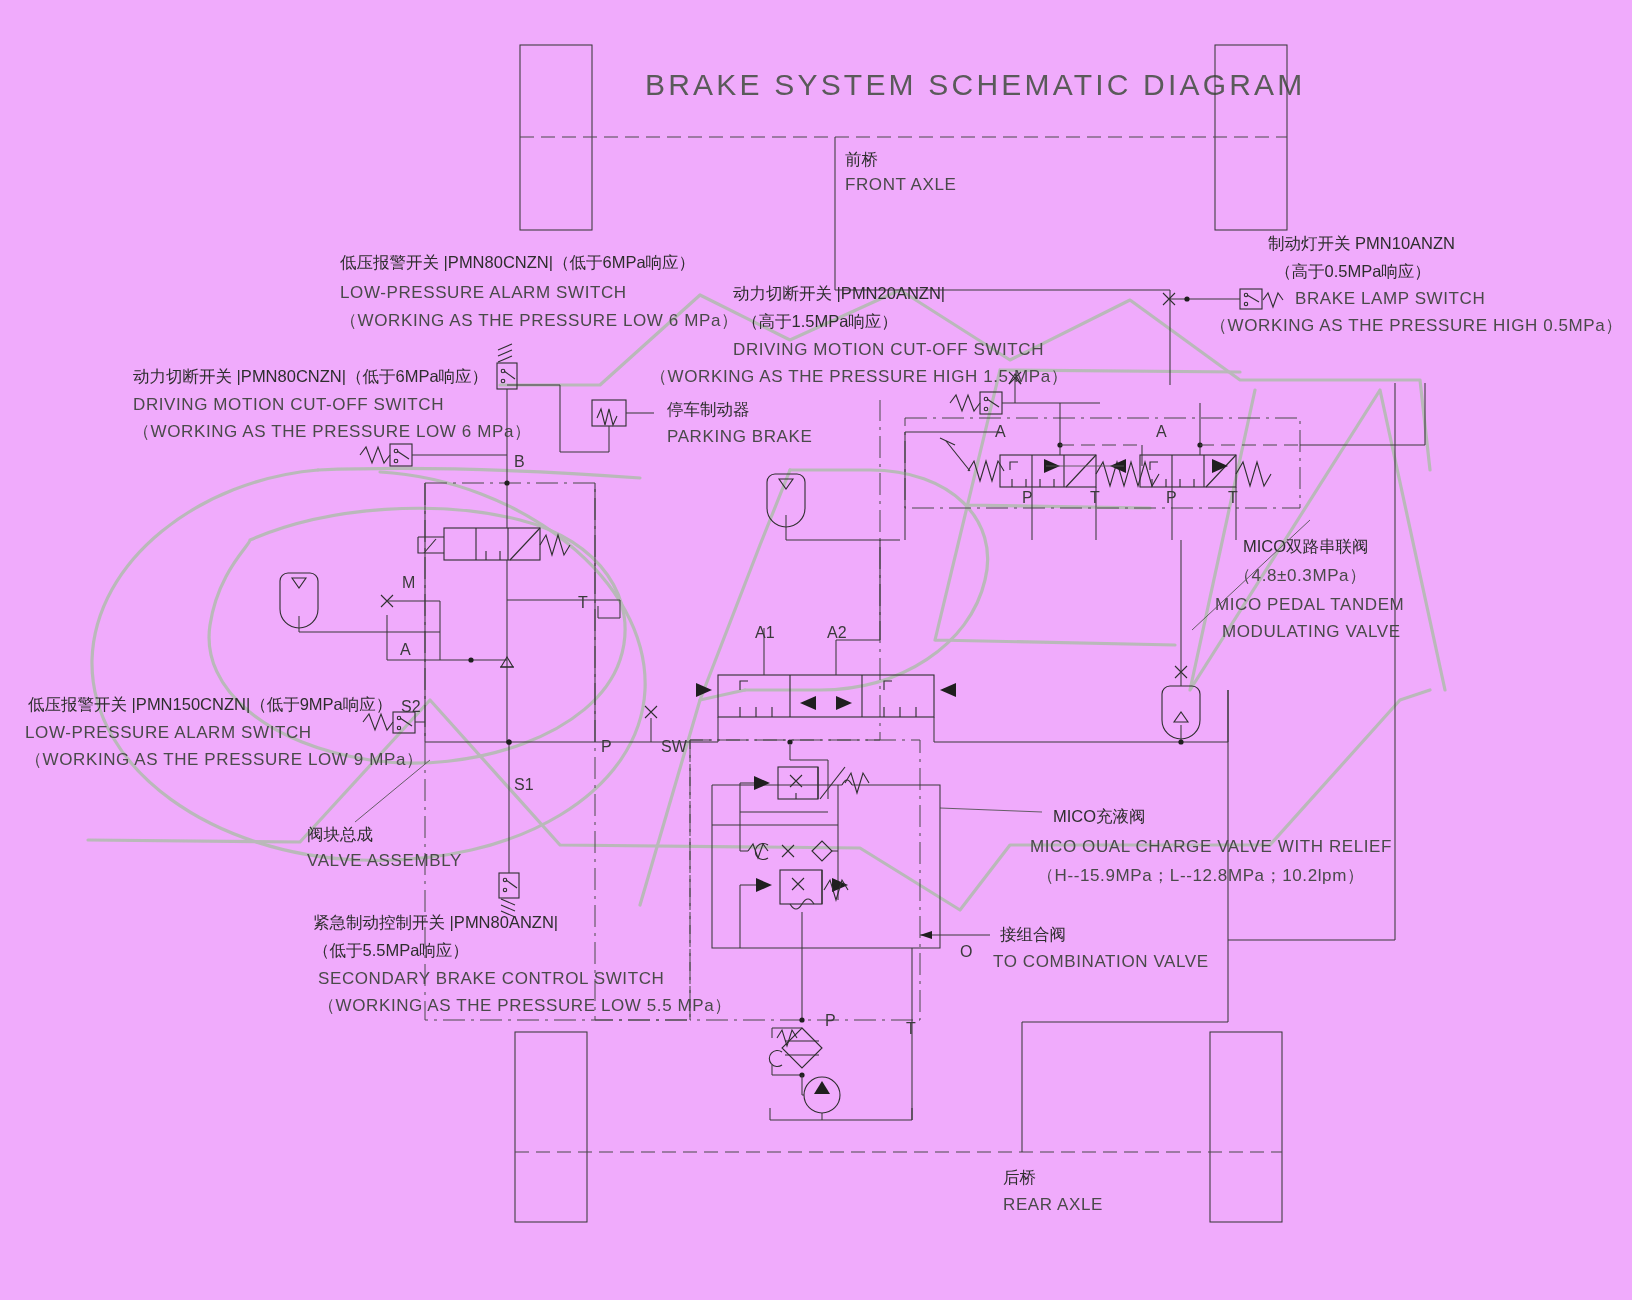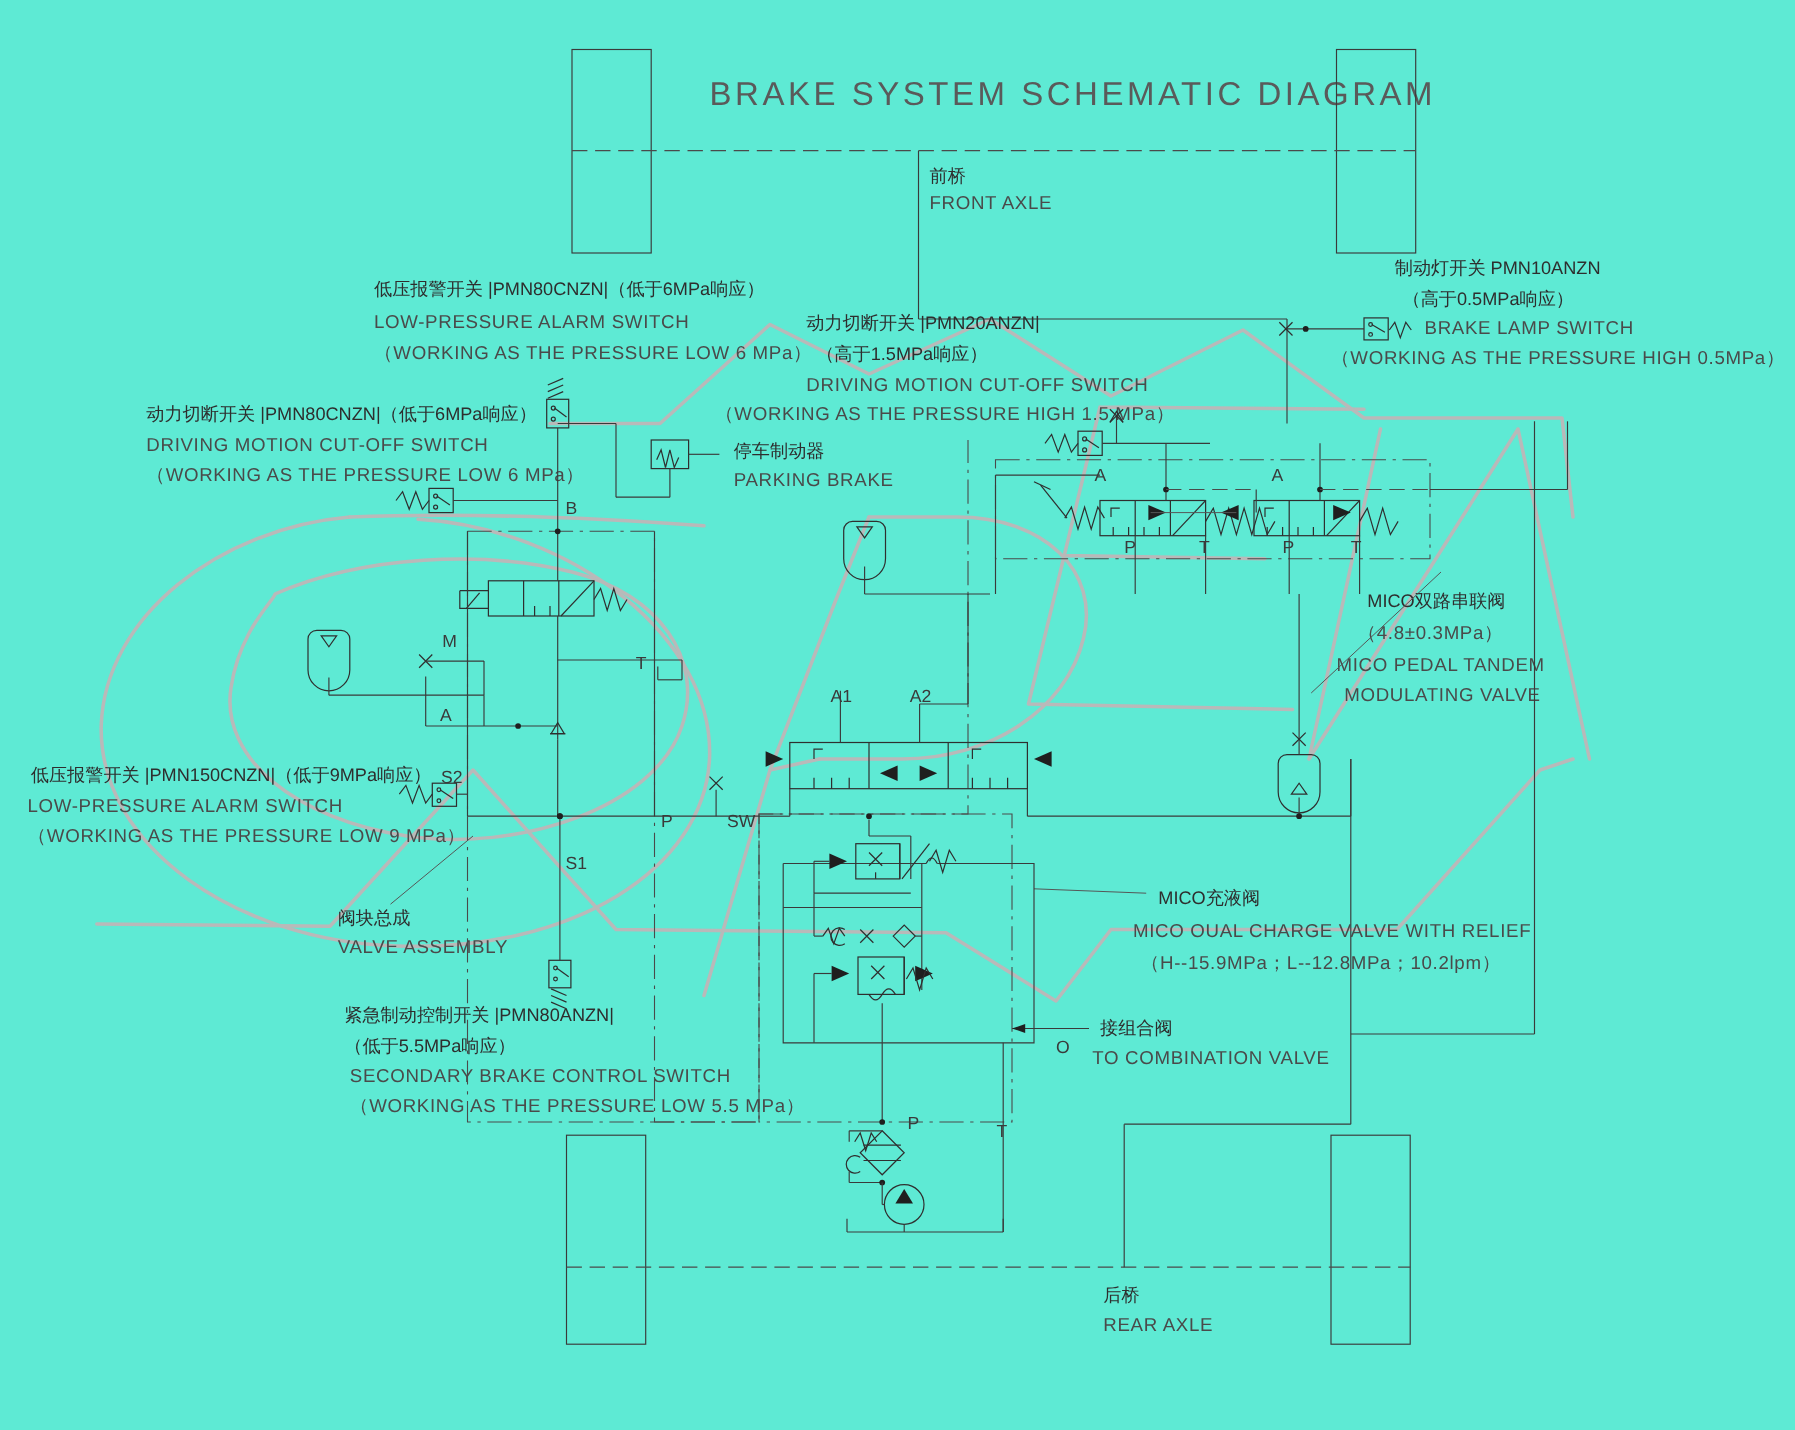--- a/index.html
+++ b/index.html
@@ -1,18 +1,18 @@
 <!DOCTYPE html>
 <html><head>
 <meta charset="utf-8">
 <title>Brake System Schematic Diagram</title>
 <style>
   html,body{margin:0;padding:0;background:#fbfbfa;}
   body{font-family:"Liberation Sans",sans-serif;}
-  #stage{position:relative;width:1632px;height:1300px;background:#5eead4;overflow:hidden;}
+  #stage{position:relative;width:1632px;height:1300px;background:#f0abfc;overflow:hidden;}
   svg#sheet{position:absolute;left:0;top:0;width:1632px;height:1300px;}
 
   .ln{stroke:#3a3a3a;stroke-width:1.05;fill:none;}
   .ln-thin{stroke:#555;stroke-width:0.9;fill:none;}
   .ln-dash{stroke:#4a4a4a;stroke-width:1.05;fill:none;stroke-dasharray:14 7;}
   .ln-dashdot{stroke:#4a4a4a;stroke-width:1;fill:none;stroke-dasharray:22 6 3 6;}
   .wm{stroke:#b9b9b9;stroke-width:3.2;fill:none;stroke-linejoin:round;stroke-linecap:round;}
   .sym{stroke:#2f2f2f;stroke-width:1.1;fill:none;}
   .symf{fill:#1f1f1f;stroke:none;}
 

